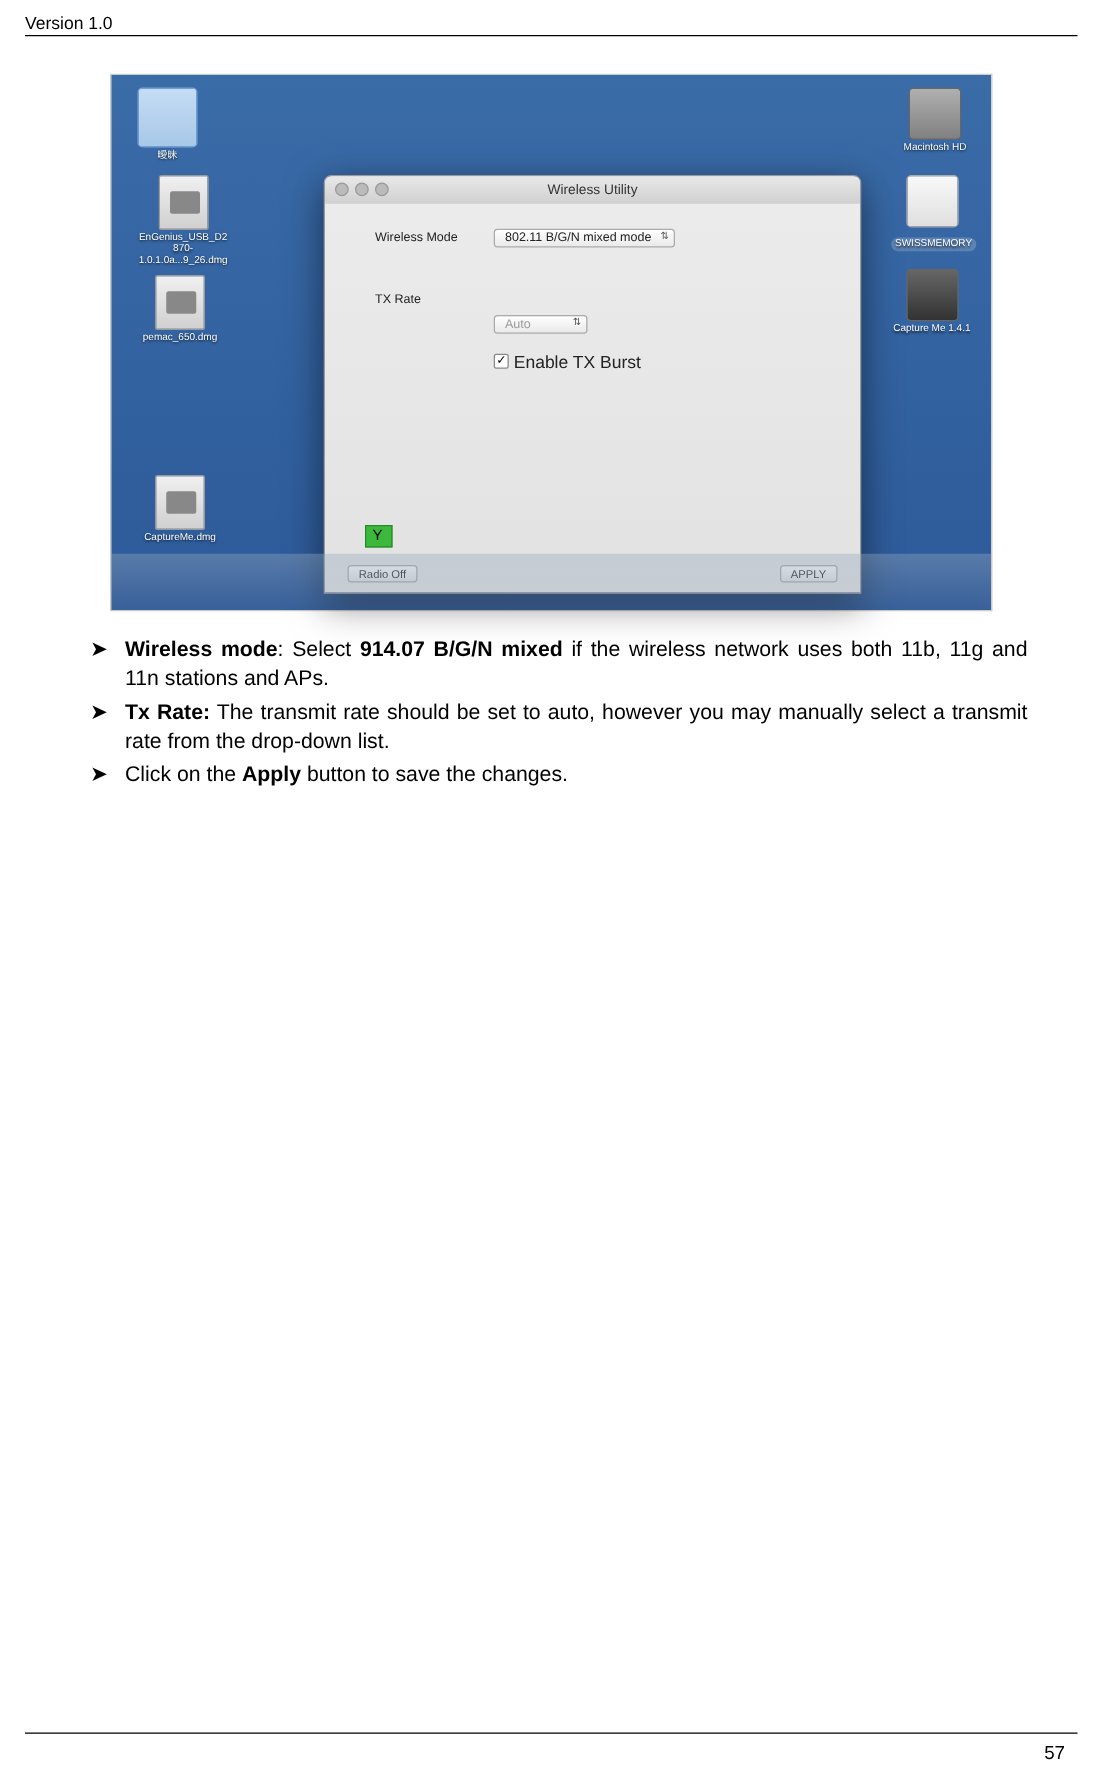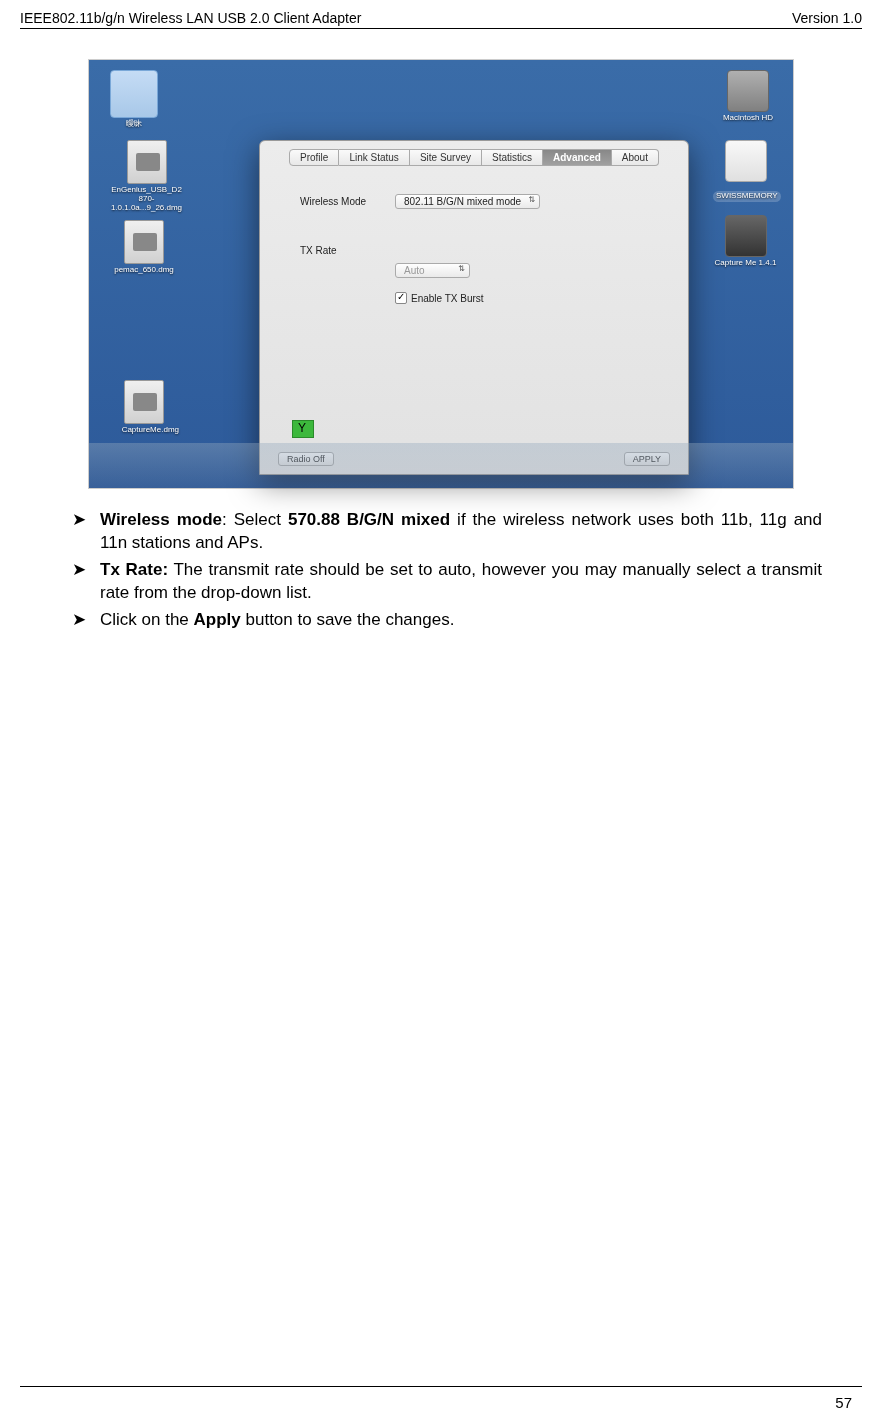--- a/index.html
+++ b/index.html
@@ -186,21 +186,21 @@
       right: 4px;
       top: 0px;
       font-size: 8px;
       color: #555;
     }
     .checkbox-row {
       display: flex;
       align-items: center;
       gap: 4px;
       margin-left: 95px;
-      font-size: 10px;
+      font-size: 14px;
       color: #222;
     }
     .checkbox {
       width: 12px;
       height: 12px;
       background: white;
       border: 1px solid #888;
       border-radius: 2px;
       position: relative;
     }
@@ -283,21 +283,20 @@
       bottom: 12px;
       right: 30px;
       font-size: 15px;
       text-align: center;
     }
   </style>
 </head>
 <body>
 
 <div class="header">
-  <span>IEEE802.11b/g/n Wireless LAN USB 2.0 Client Adapter</span>
   <span>Version 1.0</span>
 </div>
 <div class="header-line"></div>
 
 <div class="screenshot">
 
   <div class="desktop-icon" style="left:20px; top:10px;">
     <div class="icon-box folder-icon"></div>
     <div class="icon-label">曖昧</div>
   </div>
@@ -306,48 +305,48 @@
     <div class="icon-box dmg-icon"></div>
     <div class="icon-label">EnGenius_USB_D2870-1.0.1.0a...9_26.dmg</div>
   </div>
 
   <div class="desktop-icon" style="left:20px; top:160px; width:70px;">
     <div class="icon-box dmg-icon"></div>
     <div class="icon-label">pemac_650.dmg</div>
   </div>
 
 
-  <div class="desktop-icon" style="left:20px; top:320px; width:70px;text-align:right;">
+  <div class="desktop-icon" style="left:20px; top:320px; width:70px;">
     <div class="icon-box dmg-icon"></div>
     <div class="icon-label">CaptureMe.dmg</div>
   </div>
 
   <div class="desktop-icon" style="right:15px; top:10px; width:60px;">
     <div class="icon-box hd-icon"></div>
     <div class="icon-label">Macintosh HD</div>
   </div>
 
   <div class="desktop-icon" style="right:15px; top:80px; width:65px;">
     <div class="icon-box usb-icon"></div>
     <div class="icon-label dark-outlined">SWISSMEMORY</div>
   </div>
 
   <div class="desktop-icon" style="right:15px; top:155px; width:65px;">
     <div class="icon-box hd-icon" style="background:linear-gradient(180deg,#666 0%,#333 100%);"></div>
     <div class="icon-label">Capture Me 1.4.1</div>
   </div>
 
   <div class="window">
-    <div class="tabs">
-      <div class="tab">Profile</div>
-      <div class="tab">Link Status</div>
-      <div class="tab">Site Survey</div>
-      <div class="tab">Statistics</div>
-      <div class="tab active">Advanced</div>
-      <div class="tab">About</div>
+    <div class="window-titlebar">
+      <div class="traffic-lights">
+        <span></span>
+        <span></span>
+        <span></span>
+      </div>
+      <span>Wireless Utility</span>
     </div>
     <div class="form-area">
       <div class="form-row">
         <span class="form-label">Wireless Mode</span>
         <div class="dropdown">802.11 B/G/N mixed mode</div>
       </div>
       <div class="form-row">
         <span class="form-label">TX Rate</span>
         <div class="dropdown disabled" style="width:75px;">Auto</div>
       </div>
@@ -363,21 +362,21 @@
     </div>
   </div>
 
   <div class="reflection"></div>
 </div>
 
 <div class="content">
   <div class="bullet-item">
     <div class="bullet-marker">➤</div>
     <div class="bullet-text">
-      <b> Wireless mode</b><span>: Select </span><b>570.88 B/G/N mixed</b><span> if the wireless network uses both 11b, 11g and 11n stations and APs.</span>
+      <b> Wireless mode</b><span>: Select </span><b>914.07 B/G/N mixed</b><span> if the wireless network uses both 11b, 11g and 11n stations and APs.</span>
     </div>
   </div>
   <div class="bullet-item">
     <div class="bullet-marker">➤</div>
     <div class="bullet-text">
       <b>Tx Rate:</b><span> The transmit rate should be set to auto, however you may manually select a transmit rate from the drop-down list.</span>
     </div>
   </div>
   <div class="bullet-item">
     <div class="bullet-marker">➤</div>

